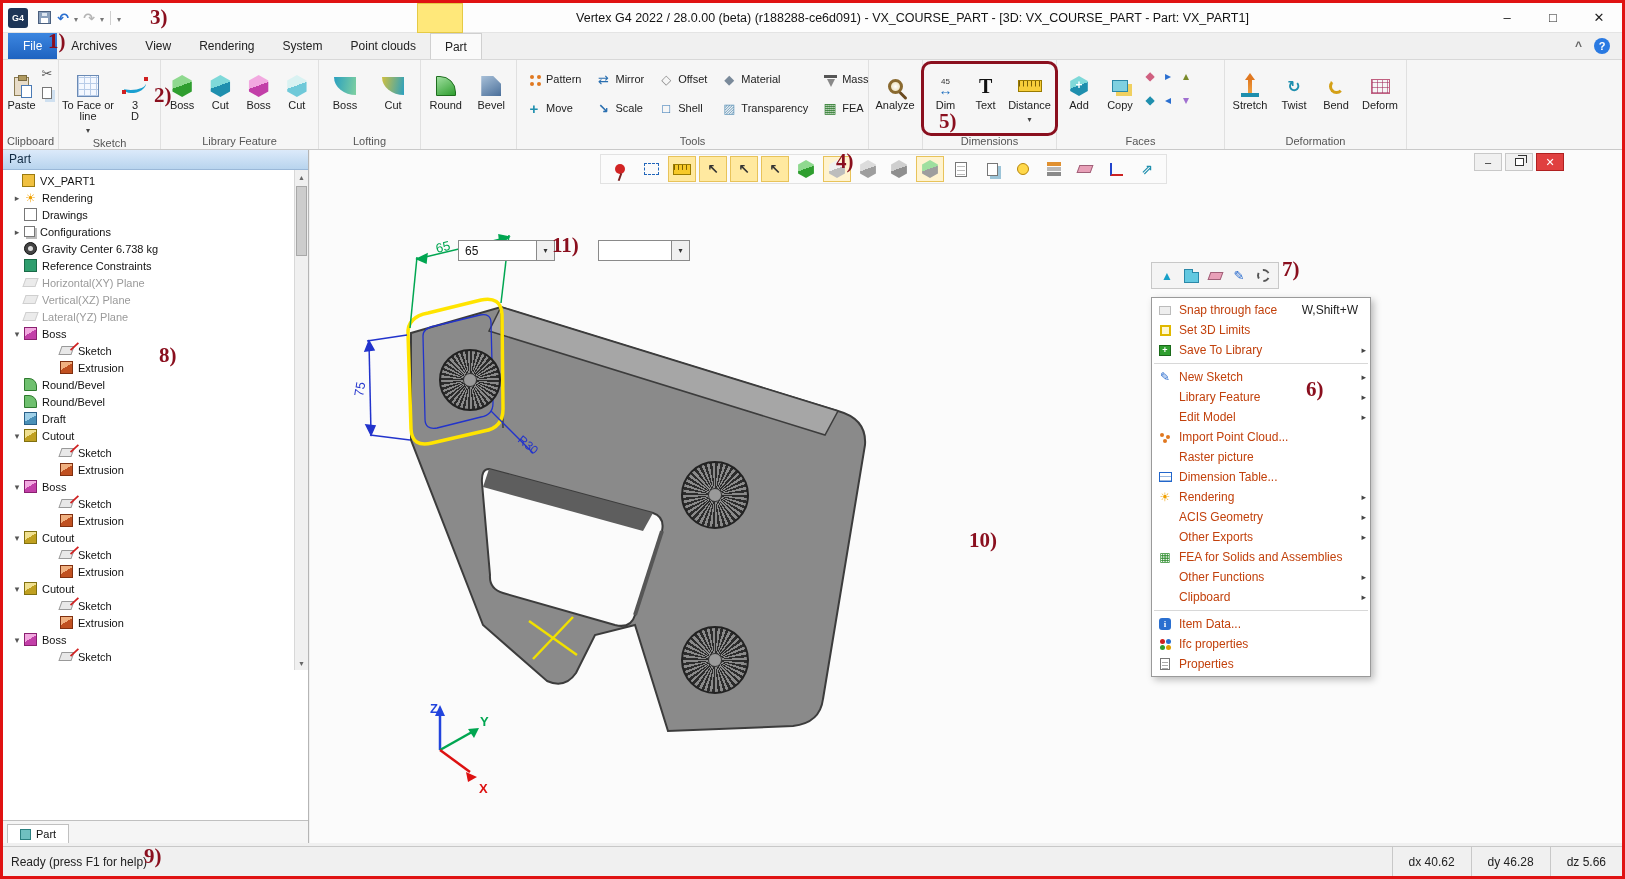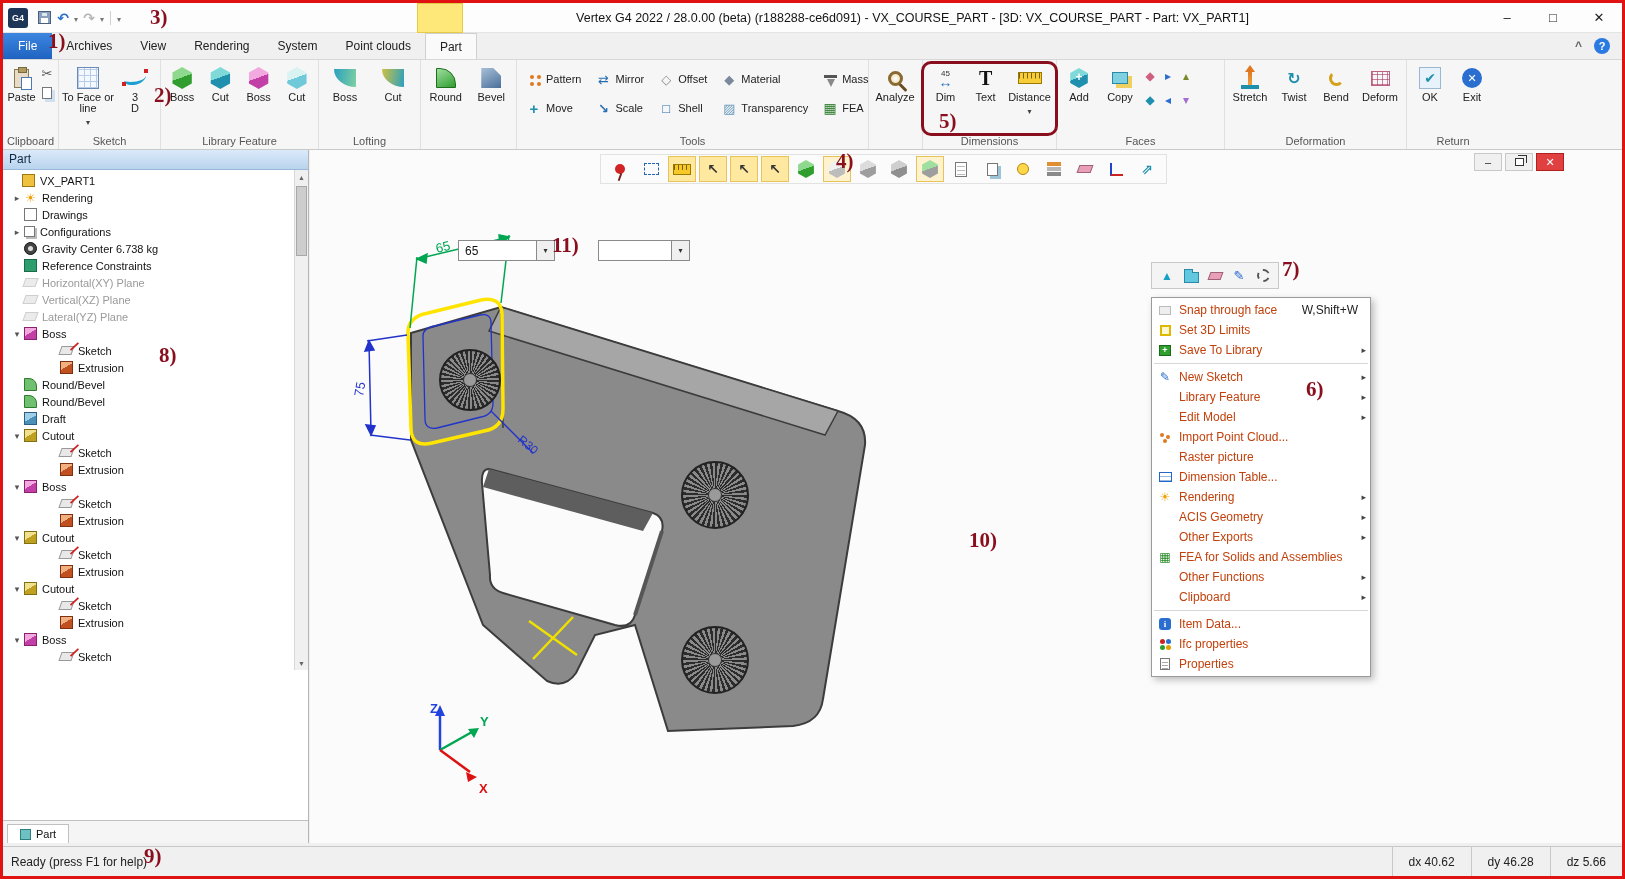--- a/index.html
+++ b/index.html
@@ -18,32 +18,32 @@
 .tinycaret::before{content:"▾";font-size:8px;color:#777}
 .qsep{width:1px;height:14px;background:#d0d0d0;margin:0 3px}
 .wtitle{position:absolute;left:400px;right:200px;text-align:center;font-size:12.5px;color:#141414;pointer-events:none;white-space:nowrap}
 .winbtns{margin-left:auto;display:flex;height:30px}
 .wb{width:46px;display:flex;align-items:center;justify-content:center;font-size:13px;color:#222}
 .parttab-glow{position:absolute;left:414px;top:0;width:46px;height:30px;background:#ffe87a;border:1px solid #e5ca45;z-index:2}
 
 
 .menubar{position:absolute;left:0;top:30px;right:0;height:27px;background:#f0f0f0;display:flex;align-items:stretch;border-bottom:1px solid #d8d8d8}
 .mtab{padding:6px 14px;font-size:12px;color:#222}
-.mtab.file{background:linear-gradient(#3c86e0,#1f63c0);color:#fff;padding:6px 15px}
+.mtab.file{background:linear-gradient(#3c86e0,#1f63c0);color:#fff;margin-left:5px;padding:6px 15px}
 .mtab.active{background:#fafafa;border:1px solid #d0d0d0;border-bottom:none}
 .ribbonctl{margin-left:auto;display:flex;align-items:center;gap:12px;padding-right:12px}
 .g-chev::before{content:"^";color:#666;font-weight:bold}
 .helpdot{width:16px;height:16px;border-radius:50%;background:#2a7ae2;color:#fff;font-size:11px;font-weight:bold;display:flex;align-items:center;justify-content:center}
 
 
 .ribbon{position:absolute;left:0;top:57px;right:0;height:90px;background:#f6f6f6;border-bottom:1px solid #c9c9c9;display:flex;align-items:stretch}
 .rgroup{position:relative;display:flex;flex-direction:column;border-right:1px solid #e0e0e0;padding:2px 3px 0;flex:0 0 auto}
 .rbody{flex:1;display:flex;align-items:flex-start;gap:2px}
 .rlabel{height:15px;text-align:center;font-size:11px;color:#555;line-height:15px}
-.bigbtn{width:46px;display:flex;flex-direction:column;align-items:center;padding-top:2px;text-align:center}
+.bigbtn{width:46px;display:flex;flex-direction:column;align-items:center;padding-top:10px;text-align:center}
 .bigbtn .icw{height:28px;display:flex;align-items:center;justify-content:center}
 .cap{font-size:11px;line-height:11px;color:#222}
 .caret8::before{content:"▾";font-size:8px;color:#444}
 .sbtn{display:flex;align-items:center;gap:4px;font-size:11px;color:#222;padding:1px 2px}
 .sic{width:16px;height:16px;display:flex;align-items:center;justify-content:center;flex:0 0 auto}
 .ric-paste-i{width:15px;height:19px;background:#e8dcc8;border:1px solid #8a7a50;position:relative}
 .ric-paste-i::before{content:"";position:absolute;left:3px;top:-3px;width:7px;height:4px;background:#b09a60;border:1px solid #7a6a40}
 .ric-paste-i::after{content:"";position:absolute;right:-4px;bottom:-3px;width:9px;height:11px;background:#fff;border:1px solid #4a7ab5}
 .g-scissors::before{content:"✂";color:#555;font-size:13px}
 .ric-copysm{width:10px;height:12px;background:#fff;border:1px solid #777;box-shadow:3px 3px 0 #cfe0f0}
@@ -498,37 +498,20 @@
         <div class="bigbtn" style="width:44px">
           <span class="icw">
               <span class="g-deform"></span>
             </span>
           <span class="cap">Deform</span>
         </div>
       </div>
       <div class="rlabel">Deformation</div>
     </div>
 
-    <div class="rgroup" style="width:92px;border-right:none">
-      <div class="rbody">
-        <div class="bigbtn" style="width:40px">
-          <span class="icw">
-              <span class="ric-ok"></span>
-            </span>
-          <span class="cap">OK</span>
-        </div>
-        <div class="bigbtn" style="width:40px">
-          <span class="icw">
-              <span class="ric-exit"></span>
-            </span>
-          <span class="cap">Exit</span>
-        </div>
-      </div>
-      <div class="rlabel">Return</div>
-    </div>
   </div>
 
   <div class="viewport">
 
     <div class="ovtb">
       <span class="fbtn">
           <span class="o-pin"></span>
         </span>
       <span class="fbtn">
           <span class="o-selbox"></span>

